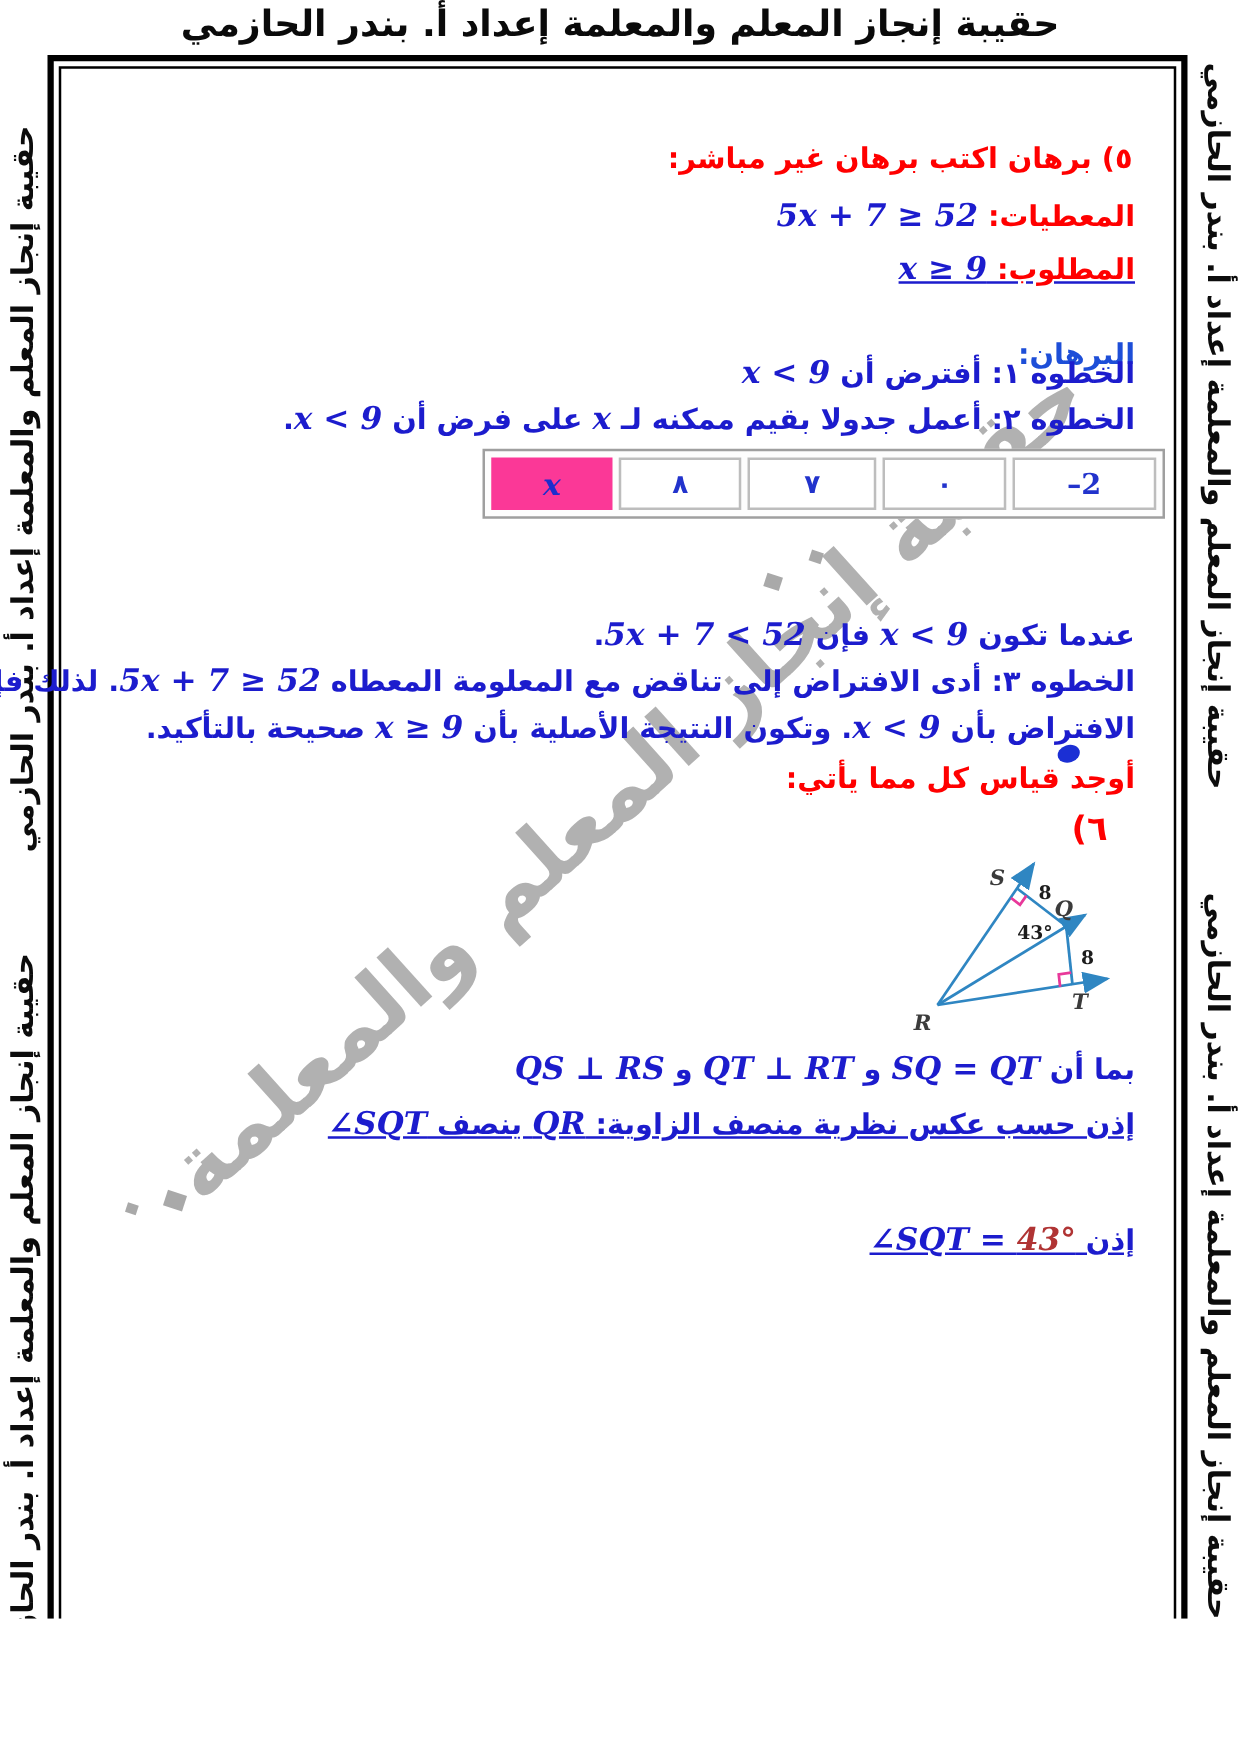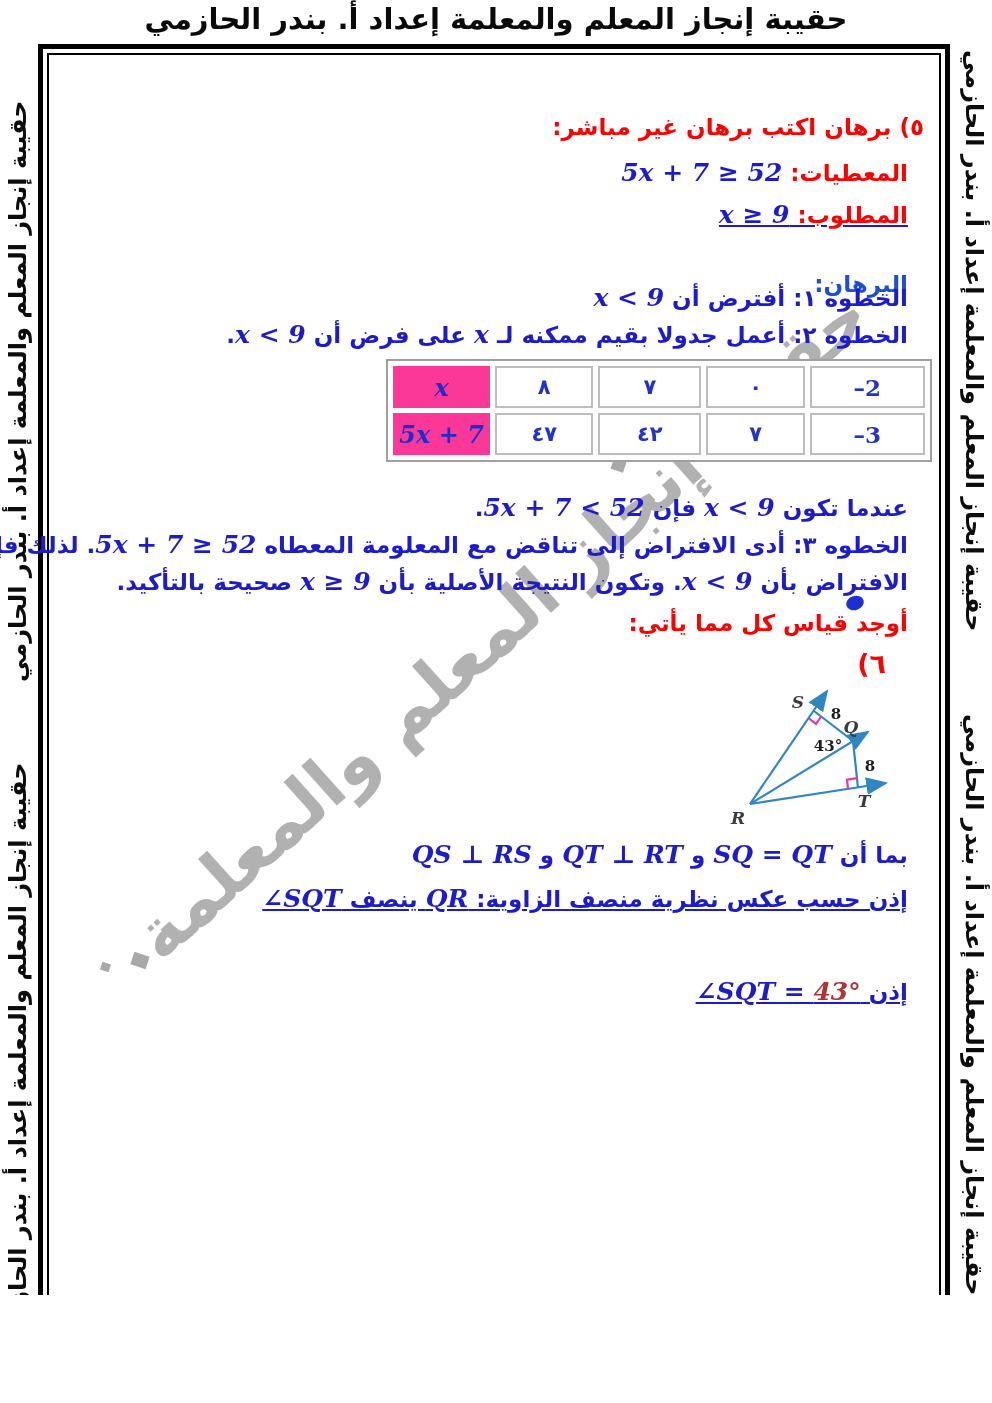--- a/index.html
+++ b/index.html
@@ -71,21 +71,21 @@
     <div class="frame-inner"></div>
   </div>
 
   <div class="watermark">حقيبة إنجاز المعلم والمعلمة</div>
   <div class="gdot" style="left:612px;top:460px;width:13px;height:11px;transform:rotate(18deg);"></div>
   <div class="gdot" style="left:648px;top:441px;width:10px;height:9px;transform:rotate(18deg);"></div>
   <div class="gdot" style="left:132px;top:954px;width:16px;height:13px;transform:rotate(18deg);"></div>
   <div class="gdot" style="left:101px;top:963px;width:9px;height:8px;transform:rotate(18deg);"></div>
   <div class="bdot" style="left:846px;top:596px;width:18px;height:14px;transform:rotate(-18deg);"></div>
 
-  <div class="line red" style="top:112px;right:68px;">
+  <div class="line red" style="top:112px;right:86px;">
     <span>٥) برهان اكتب برهان غير مباشر:</span>
   </div>
 
   <div class="line" style="top:156px;right:84px;">
     <span class="red">المعطيات: </span>
     <span class="f" dir="ltr">5x + 7 ≥ 52</span>
   </div>
 
   <div class="line" style="top:198px;right:84px;text-decoration:underline;">
     <span class="red">المطلوب: </span>
@@ -113,27 +113,20 @@
         <col style="width:97px">
         <col style="width:114px">
       </colgroup>
     <tbody>
         <tr>
       <th>x</th>
       <td>٨</td>
       <td>٧</td>
       <td>٠</td>
       <td class="lat" dir="ltr">–2</td>
-    </tr>
-    <tr>
-      <th>5x + 7</th>
-      <td>٤٧</td>
-      <td>٤٢</td>
-      <td>٧</td>
-      <td class="lat" dir="ltr">–3</td>
     </tr>
   </tbody>
     </table>
 
   <div class="line" style="top:491px;right:84px;">
     <span>عندما تكون </span><span class="f" dir="ltr">x &lt; 9</span><span> فإن </span><span class="f" dir="ltr">5x + 7 &lt; 52</span><span>.</span>
   </div>
 
   <div class="line" style="top:528px;right:84px;">
     <span>الخطوه ٣: أدى الافتراض إلى تناقض مع المعلومة المعطاه </span><span class="f" dir="ltr">5x + 7 ≥ 52</span><span>. لذلك فإن</span>

